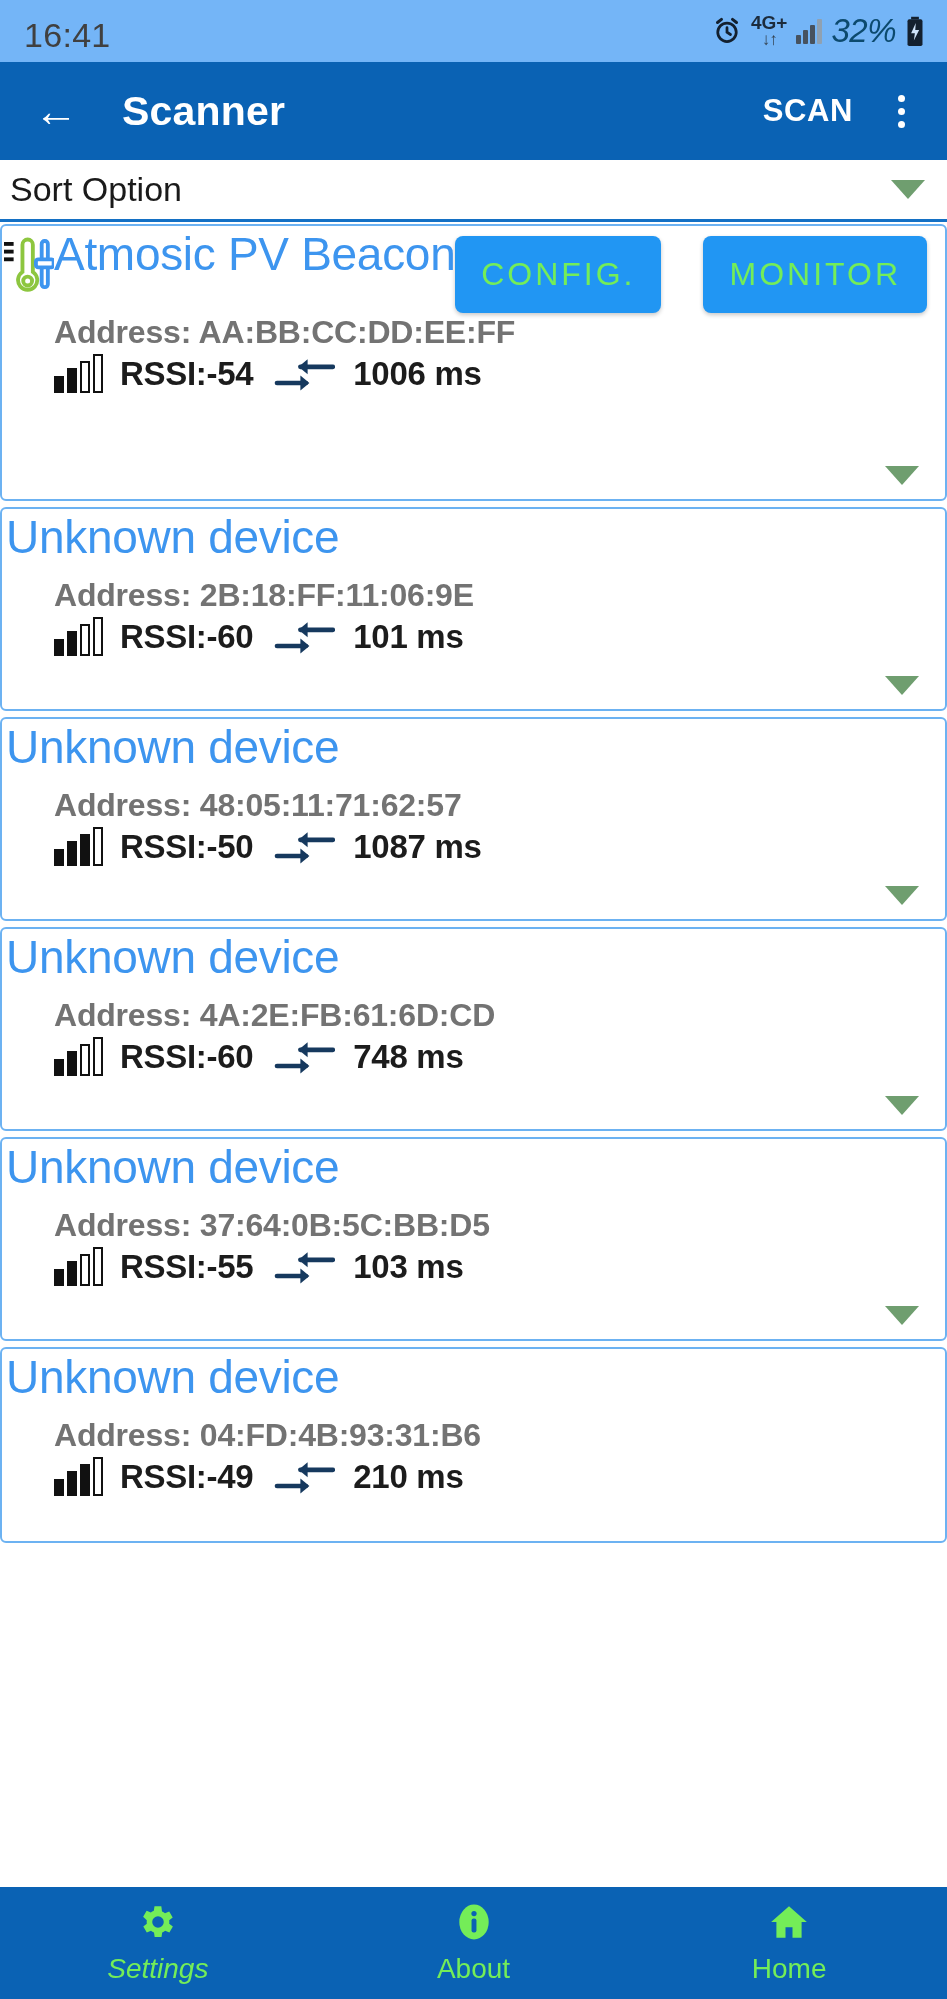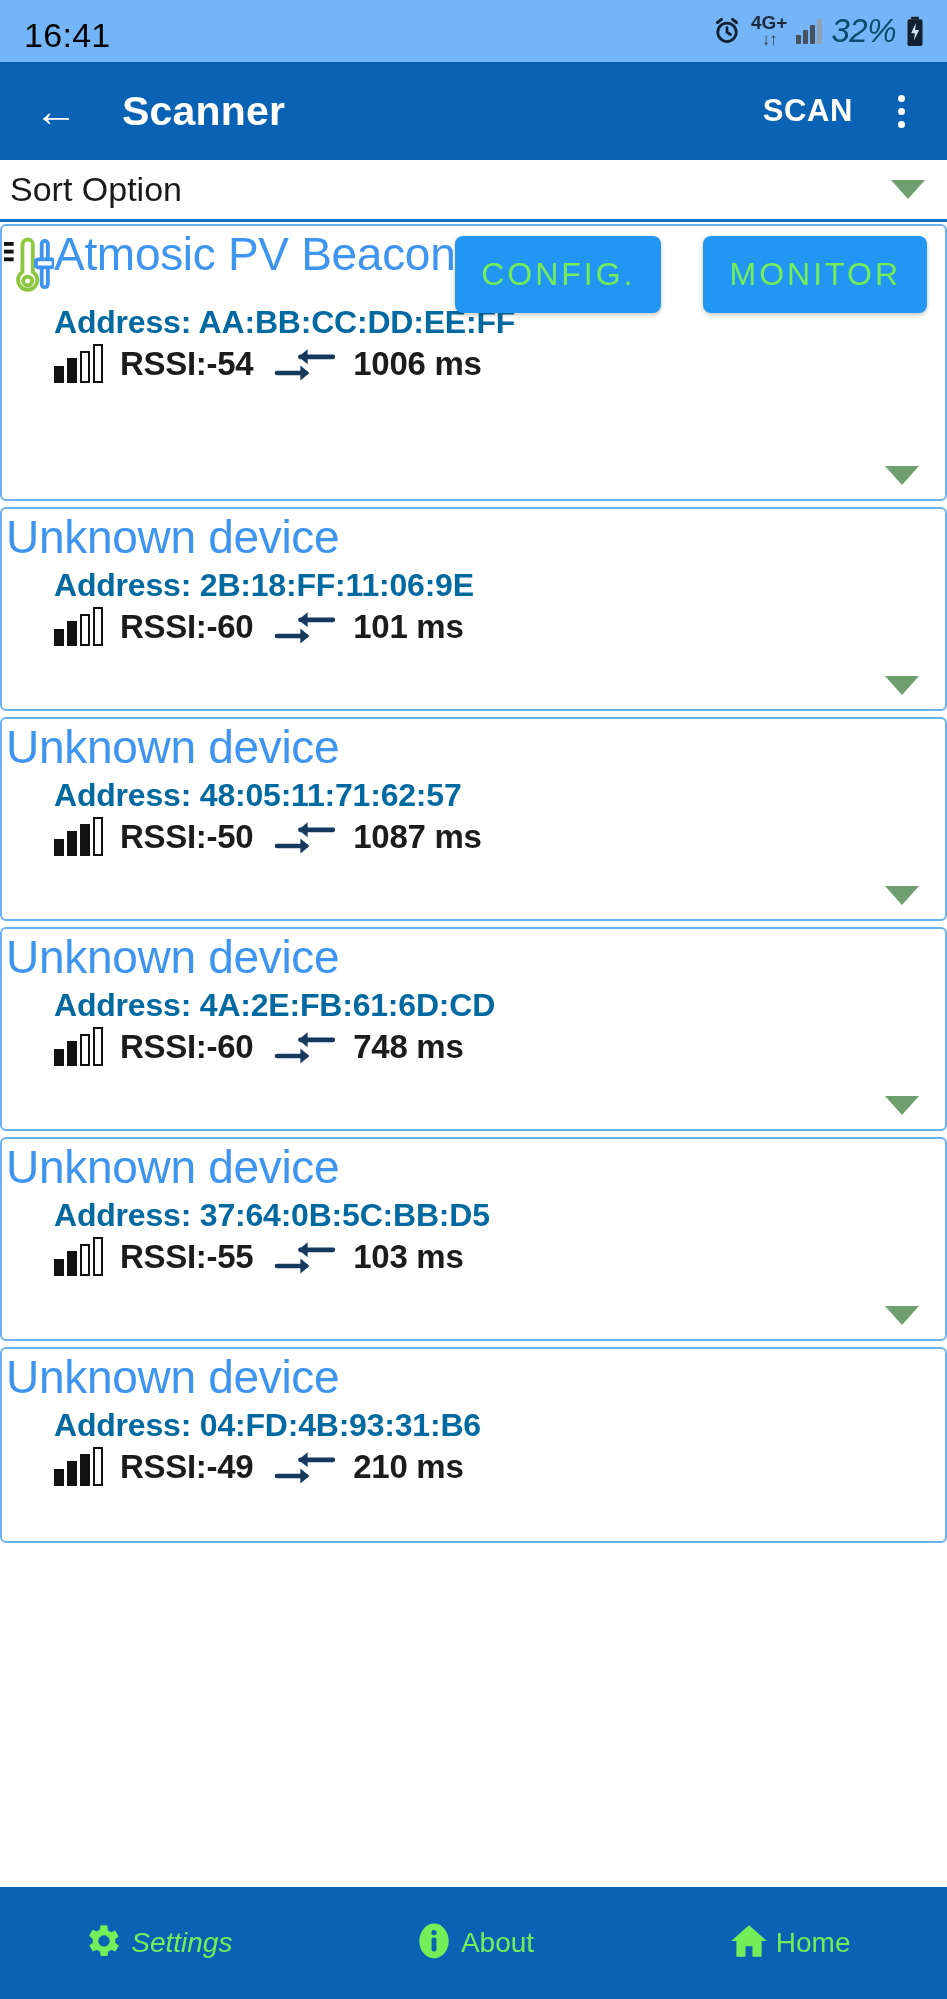--- a/index.html
+++ b/index.html
@@ -10,21 +10,21 @@
     overflow:hidden;
   }
   .phone { position:relative; width:947px; height:1999px; display:flex; flex-direction:column; background:#fff; }
 
   
   .statusbar {
     height:62px; flex:0 0 62px; background:#74b5f7;
     display:flex; align-items:center; justify-content:space-between;
     padding:0 22px 0 24px; color:#14233a;
   }
-  .sb-time { font-size:34px; font-weight:400; letter-spacing:0.3px; color:#000000;margin-top:8px; }
+  .sb-time { font-size:34px; font-weight:400; letter-spacing:0.3px; color:#404040;margin-top:8px; }
   .sb-right { display:flex; align-items:center; gap:9px; }
   .sb-icon { display:flex; align-items:flex-end; }
   .alarm-ic { width:30px; height:30px; }
   .net-wrap { display:flex; align-items:center; gap:1px; }
   .net-txt { font-size:19px; font-weight:700; line-height:0.95; color:#1c2b3c; }
   .net-sub { font-size:17px; line-height:0.9; color:#33414f; letter-spacing:-1px; }
   .sig { display:flex; align-items:flex-end; gap:2px; height:26px; }
   .sig i { display:block; width:5px; background:#46525f; border-radius:1px; }
   .sig i:nth-child(1){height:9px;} .sig i:nth-child(2){height:14px;}
   .sig i:nth-child(3){height:19px;} .sig i:nth-child(4){height:25px;background:#8fa1b2;}
@@ -65,21 +65,21 @@
   }
   .card.first { height:277px; }
   .card.std { height:204px; }
   .card.last { height:196px; }
 
   .dev-head { display:flex; align-items:flex-start; padding-left:2px; }
   .sensor-ic { width:50px; height:62px; flex:0 0 50px; margin-top:6px; }
   .dev-name { font-size:46px; color:#3d95ef; line-height:1.05; letter-spacing:-0.3px; white-space:nowrap; }
   .dev-name.indent { padding-left:2px; }
 
-  .dev-addr { font-size:32px; font-weight:700; color:#0369a1; padding-left:52px; margin-top:6px; letter-spacing:-0.2px; }
+  .dev-addr { font-size:32px; font-weight:700; color:#737373; padding-left:52px; margin-top:16px; letter-spacing:-0.2px; }
   .dev-meta { display:flex; align-items:center; padding-left:52px; margin-top:4px; gap:0; }
   .bars { display:flex; align-items:flex-end; gap:3px; height:38px; width:52px; }
   .bars b { display:block; width:10px; border:2px solid #111; background:#fff; }
   .bars b.on { background:#111; }
   .bars b:nth-child(1){height:17px;} .bars b:nth-child(2){height:25px;}
   .bars b:nth-child(3){height:32px;} .bars b:nth-child(4){height:39px;}
   .rssi { font-size:33px; font-weight:700; color:#1c1c1c; margin-left:14px; letter-spacing:-0.3px; }
   .intvl-ic { width:62px; height:36px; margin-left:20px; }
   .intvl { font-size:33px; font-weight:700; color:#1c1c1c; margin-left:18px; letter-spacing:-0.3px; }
 
@@ -90,21 +90,21 @@
     font-family:"Liberation Sans", sans-serif; font-size:32px; letter-spacing:3px;
     padding:20px 26px; cursor:pointer; box-shadow:0 2px 4px rgba(0,0,0,0.22);
     min-width:200px; text-align:center;
   }
 
   
   .bottomnav {
     height:112px; flex:0 0 112px; background:#0a62b4;
     display:flex; align-items:center; position:absolute; bottom:0; left:0; right:0;
   }
-  .navitem { flex:1; display:flex; flex-direction:row; align-items:center; justify-content:center; gap:6px; cursor:pointer; }
+  .navitem { flex:1; display:flex; flex-direction:column; align-items:center; justify-content:center; gap:6px; cursor:pointer; }
   .navitem .lbl { font-size:28px; color:#74ed58; font-style:italic; }
   .navitem.plain .lbl { font-style:normal; }
   .nav-ic { width:42px; height:42px; }
 </style>
 </head>
 <body>
 
 <div class="phone">
 
   <div class="statusbar">

